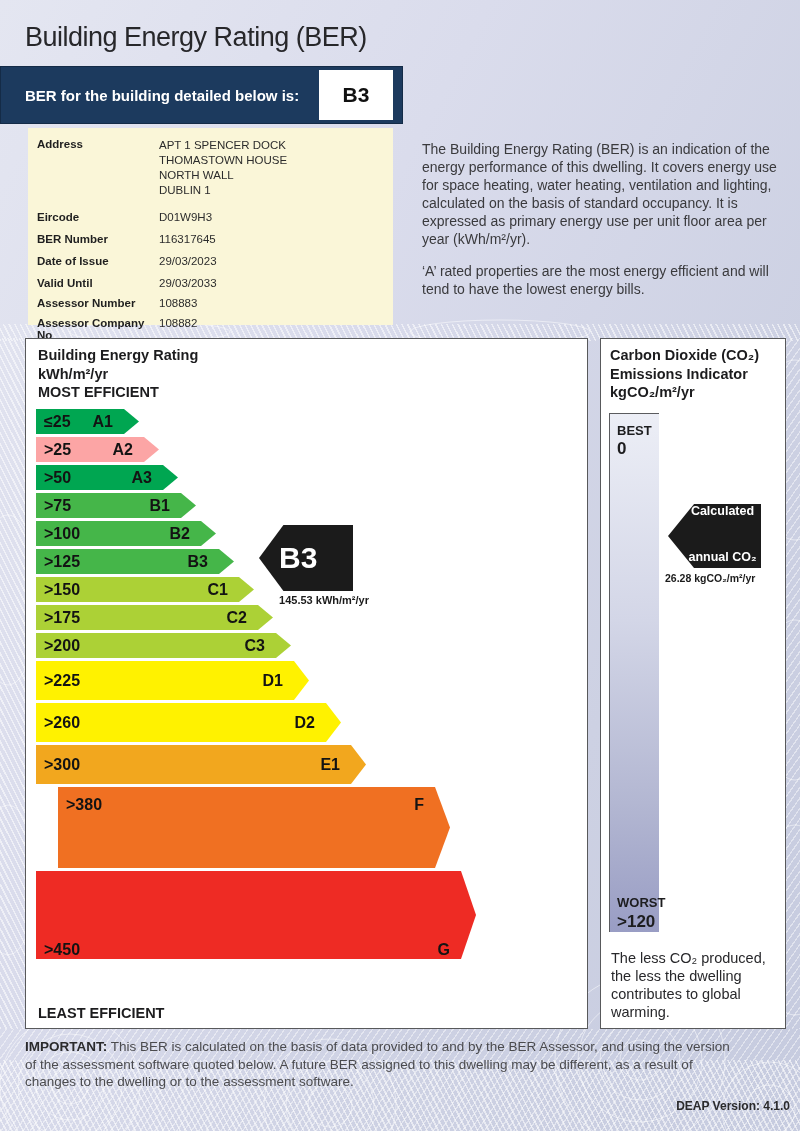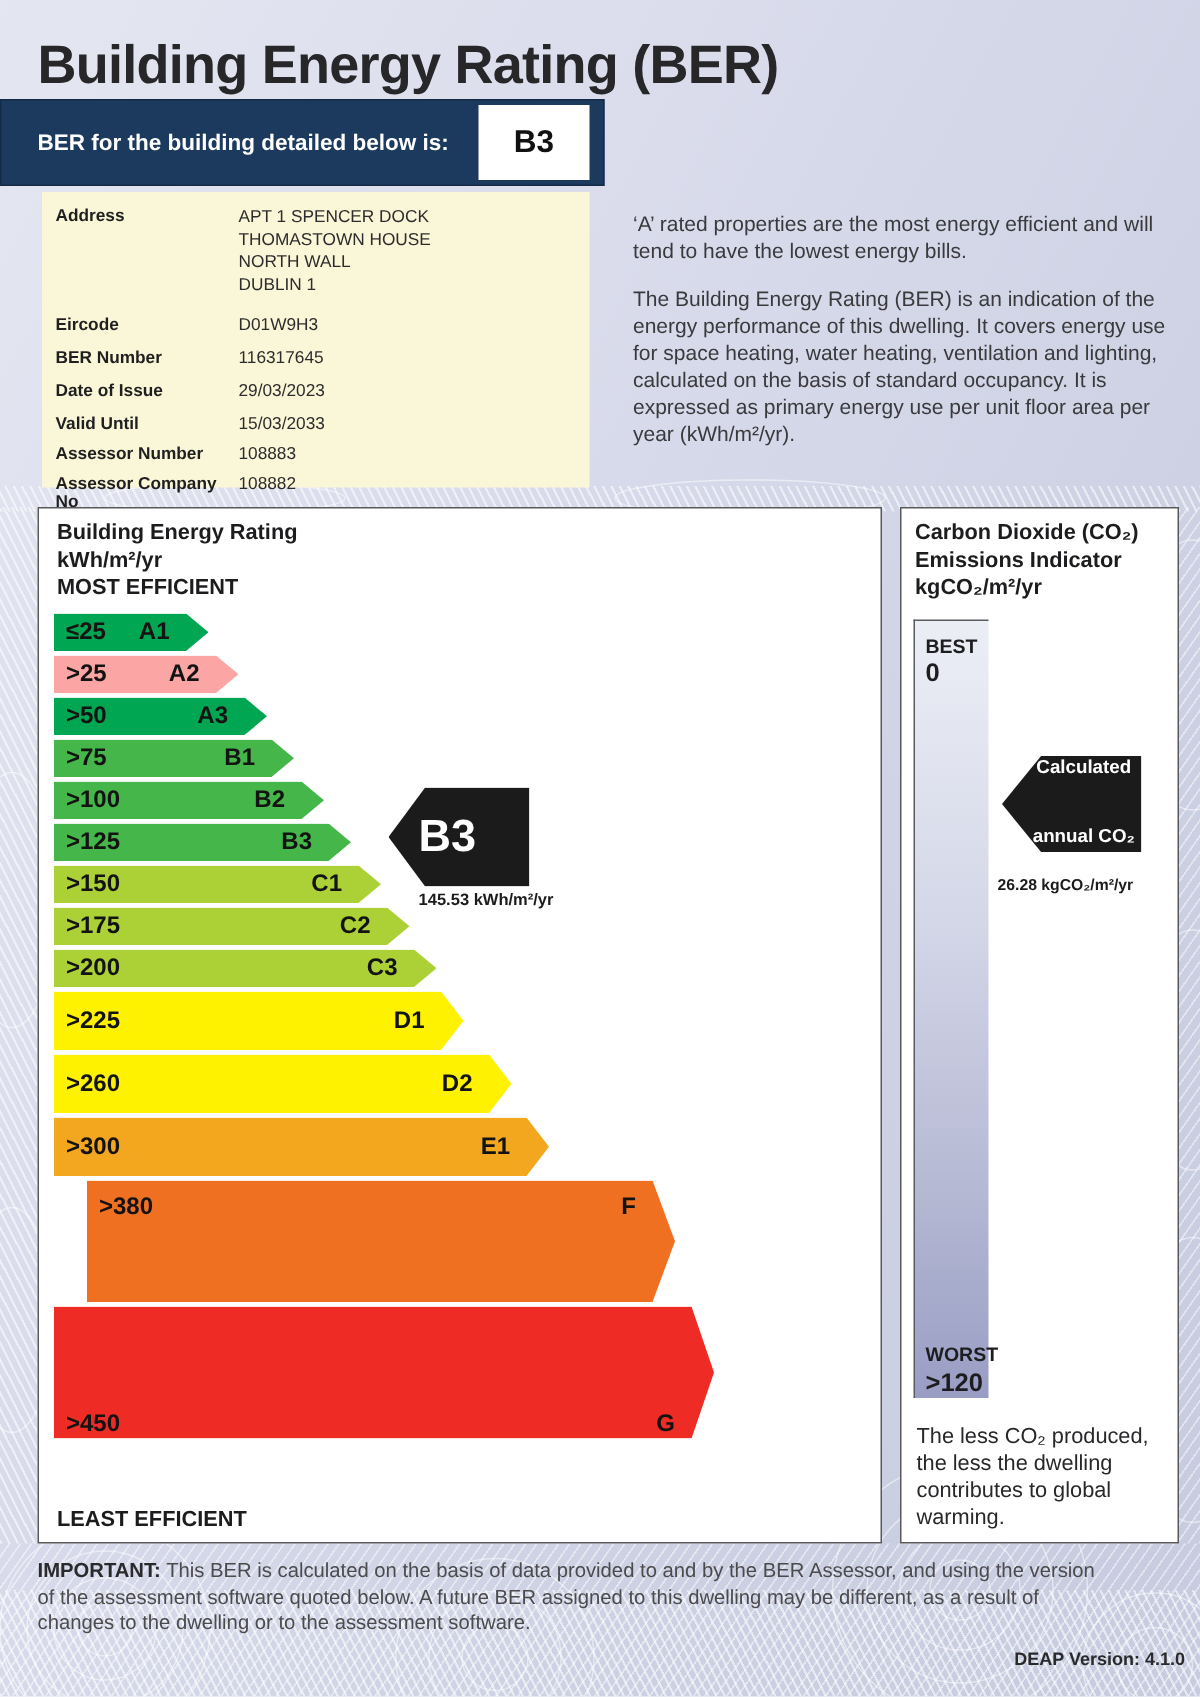--- a/index.html
+++ b/index.html
@@ -7,21 +7,21 @@
     width:800px;height:1131px;
     font-family:"Liberation Sans","DejaVu Sans",sans-serif;
     background:linear-gradient(118deg,#e4e6f1 0%,#dadcec 35%,#cdd1e3 70%,#c6cbdf 100%);
     position:relative;overflow:hidden;color:#222;
   }
   .bg-layer{position:absolute;inset:0;z-index:0;}
   .hatch{position:absolute;background:repeating-linear-gradient(63deg,rgba(255,255,255,.55) 0 1.5px,rgba(255,255,255,0) 1.5px 5px);}
   .hatch2{position:absolute;background:repeating-linear-gradient(-55deg,rgba(255,255,255,.45) 0 1.2px,rgba(255,255,255,0) 1.2px 6px);}
   .page{position:absolute;inset:0;z-index:1;}
 
-  .page-title{position:absolute;left:25px;top:22px;margin:0;font-size:36px;font-weight:bold;color:#27272a;letter-spacing:-.5px;}
+  .page-title{position:absolute;left:25px;top:22px;margin:0;font-size:27px;font-weight:normal;color:#27272a;letter-spacing:-.5px;}
 
   .banner{position:absolute;left:0;top:66px;width:403px;height:58px;background:#1c3a5e;border:1px solid #142b47;box-sizing:border-box;}
   .banner-label{position:absolute;left:24px;top:0;height:100%;display:flex;align-items:center;color:#fff;font-size:15px;font-weight:bold;}
   .rating-box{position:absolute;left:318px;top:3px;width:74px;height:50px;background:#fff;display:flex;align-items:center;justify-content:center;}
   .rating-box span{font-size:21px;font-weight:bold;color:#111;}
 
   .details-box{position:absolute;left:28px;top:128px;width:365px;height:197px;background:#faf6d8;font-size:11.5px;}
   .details-box .dl{font-weight:bold;color:#1f1f1f;}
   .details-box .dv{color:#2c2c2c;}
   .addr-row{position:absolute;left:9px;top:10px;width:347px;display:flex;}
@@ -56,21 +56,21 @@
   .co2-bar{position:absolute;left:8px;top:74px;width:50px;height:519px;
            background:linear-gradient(to bottom,#eceef6 0%,#d3d6e7 40%,#b3b7d2 75%,#999dc4 100%);
            border-left:1.5px solid #5a5b5e;border-top:1.5px solid #5a5b5e;box-sizing:border-box;}
   .co2-best{position:absolute;left:7px;top:9px;font-size:13px;font-weight:bold;color:#1d1d1f;}
   .co2-best-val{position:absolute;left:7px;top:25px;font-size:17px;font-weight:bold;color:#1d1d1f;}
   .co2-worst{position:absolute;left:7px;top:481px;font-size:13px;font-weight:bold;color:#1d1d1f;}
   .co2-worst-val{position:absolute;left:7px;top:498px;font-size:17px;font-weight:bold;color:#1d1d1f;}
   .co2-pointer{left:67px;top:165px;width:93px;height:64px;clip-path:polygon(0 50%,28% 0,100% 0,100% 100%,28% 100%);
                flex-direction:column;font-size:12.5px;line-height:14px;padding-left:16px;box-sizing:border-box;}
   .co2-pointer div{text-align:center;}
-  .co2-value{position:absolute;left:64px;top:233px;width:122px;font-size:10.5px;font-weight:bold;color:#1b1b1b;margin-top:12px;}
+  .co2-value{position:absolute;left:64px;top:233px;width:122px;font-size:10.5px;font-weight:bold;color:#1b1b1b;}
   .co2-note{position:absolute;left:10px;top:610px;width:168px;font-size:14.5px;line-height:18px;color:#28282b;}
 
   .footer-text{position:absolute;left:25px;top:1038px;width:708px;font-size:13.5px;line-height:17.5px;color:#4b4b4e;margin:0;}
   .footer-text b{color:#2a2a2c;}
   .deap{position:absolute;left:600px;top:1099px;width:190px;text-align:right;font-size:12px;font-weight:bold;color:#2a2a2c;}
 </style>
 </head>
 <body>
 
 <div class="bg-layer">
@@ -134,36 +134,36 @@
         <div class="detail-row" style="top: 105px;">
           <span class="dl">BER Number</span>
           <span class="dv">116317645</span>
         </div>
         <div class="detail-row" style="top: 127px;">
           <span class="dl">Date of Issue</span>
           <span class="dv">29/03/2023</span>
         </div>
         <div class="detail-row" style="top: 149px;">
           <span class="dl">Valid Until</span>
-          <span class="dv">15/03/2033</span>
+          <span class="dv">29/03/2033</span>
         </div>
         <div class="detail-row" style="top: 169px;">
           <span class="dl">Assessor Number</span>
           <span class="dv">108883</span>
         </div>
         <div class="detail-row" style="top: 189px;">
           <span class="dl">Assessor Company No</span>
           <span class="dv">108882</span>
         </div>
       </div>
   </div>
 
   <div class="intro">
+    <p>The Building Energy Rating (BER) is an indication of the energy performance of this dwelling.  It covers energy use for space heating, water heating, ventilation and lighting, calculated on the basis of standard occupancy. It is expressed as primary energy use per unit floor area per year (kWh/m²/yr).</p>
     <p>‘A’ rated properties are the most energy efficient and will tend to have the lowest energy bills.</p>
-    <p>The Building Energy Rating (BER) is an indication of the energy performance of this dwelling.  It covers energy use for space heating, water heating, ventilation and lighting, calculated on the basis of standard occupancy. It is expressed as primary energy use per unit floor area per year (kWh/m²/yr).</p>
   </div>
 
   <section class="panel left-panel">
     <div class="panel-heading">
       <div>Building Energy Rating</div>
       <div>kWh/m²/yr</div>
       <div>MOST EFFICIENT</div>
     </div>
     <div id="bands">
         <div class="band s" style="width: 103px; height: 25px; background: rgb(0, 166, 81);">

